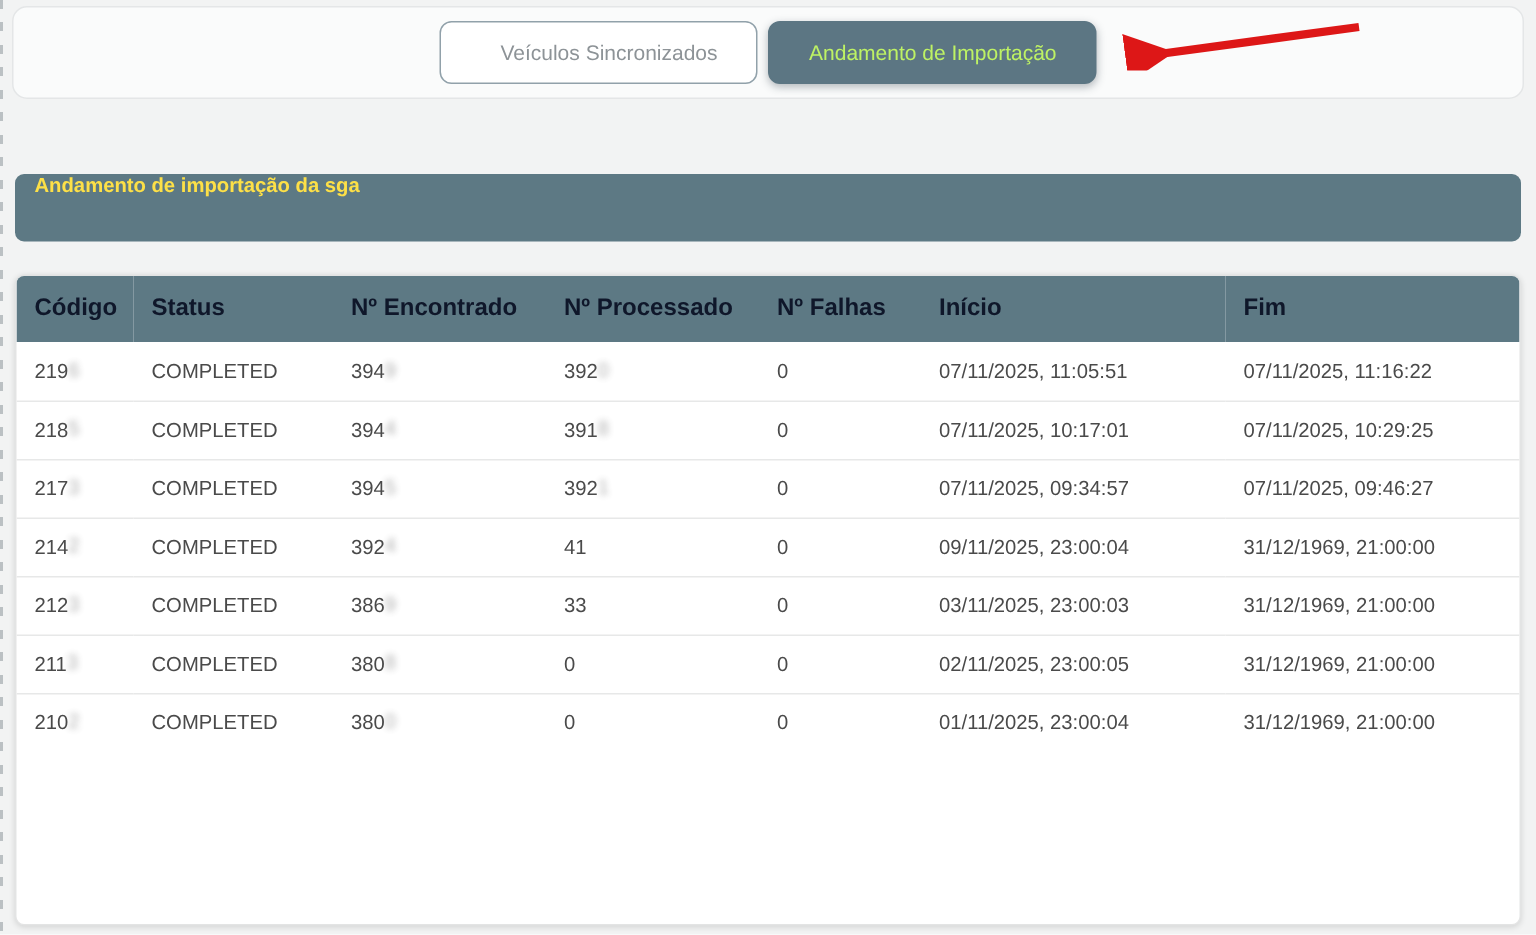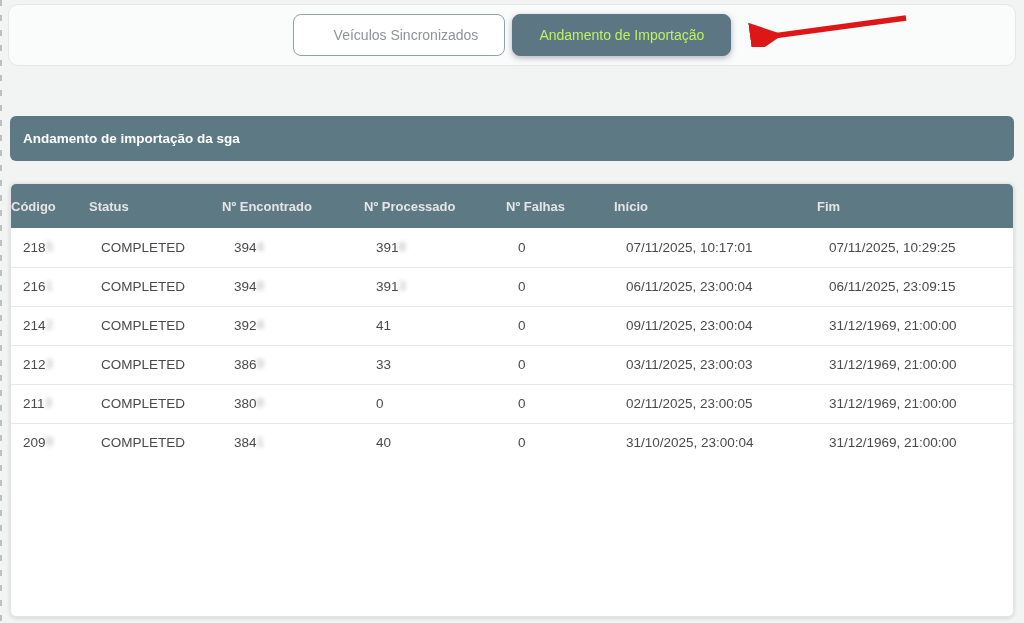--- a/index.html
+++ b/index.html
@@ -48,44 +48,44 @@
     color: #bef264;
     box-shadow: 0 2px 6px rgba(40,55,65,.35);
   }
   .arrow-svg { position: absolute; left: 728px; top: 11px; width: 186px; height: 36px; }
 
   
   .section-title {
     position: absolute; left: 10px; right: 10px; top: 116px; height: 45px;
     background: #5d7984;
     border-radius: 6px;
-    display: flex; align-items: center;
+    display: flex; 
     padding-left: 13px;
-    color: #ffffff;
+    color: #fde047;
     font-size: 13.5px;
     font-weight: bold;
   }
 
   
   .table-card {
     position: absolute; left: 10px; right: 10px; top: 183px; height: 434px;
     background: #ffffff;
     border-radius: 6px;
     overflow: hidden;
     border: 1px solid #e3e4e4;
     box-shadow: 0 1px 4px rgba(0,0,0,.14);
   }
   table { width: 100%; border-collapse: collapse; table-layout: fixed; }
   thead th {
     background: #5d7984;
-    color: #e5e5e5;
+    color: #0f172a;
     height: 44px;
     text-align: left;
-    padding-left: 0;
-    font-size: 13px;
+    padding-left: 12px;
+    font-size: 16px;
     font-weight: bold;
     white-space: nowrap;
   }
   tbody td {
     height: 39px;
     padding-left: 12px;
     font-size: 13.5px;
     color: #4a4a4a;
     white-space: nowrap;
     overflow: hidden;
@@ -143,36 +143,45 @@
           <th>Status</th>
           <th>Nº Encontrado</th>
           <th>Nº Processado</th>
           <th>Nº Falhas</th>
           <th>Início</th>
           <th>Fim</th>
         </tr>
     </thead>
     <tbody>
         <tr>
+          <td><span>219</span><span class="smudge">6</span></td>
+          <td>COMPLETED</td>
+          <td><span>394</span><span class="smudge">9</span></td>
+          <td><span>392</span><span class="smudge">0</span></td>
+          <td>0</td>
+          <td>07/11/2025, 11:05:51</td>
+          <td>07/11/2025, 11:16:22</td>
+        </tr>
+        <tr>
           <td><span>218</span><span class="smudge">5</span></td>
           <td>COMPLETED</td>
           <td><span>394</span><span class="smudge">4</span></td>
           <td><span>391</span><span class="smudge">8</span></td>
           <td>0</td>
           <td>07/11/2025, 10:17:01</td>
           <td>07/11/2025, 10:29:25</td>
         </tr>
         <tr>
-          <td><span>216</span><span class="smudge">1</span></td>
-          <td>COMPLETED</td>
-          <td><span>394</span><span class="smudge">8</span></td>
-          <td><span>391</span><span class="smudge">3</span></td>
-          <td>0</td>
-          <td>06/11/2025, 23:00:04</td>
-          <td>06/11/2025, 23:09:15</td>
+          <td><span>217</span><span class="smudge">3</span></td>
+          <td>COMPLETED</td>
+          <td><span>394</span><span class="smudge">5</span></td>
+          <td><span>392</span><span class="smudge">1</span></td>
+          <td>0</td>
+          <td>07/11/2025, 09:34:57</td>
+          <td>07/11/2025, 09:46:27</td>
         </tr>
         <tr>
           <td><span>214</span><span class="smudge">2</span></td>
           <td>COMPLETED</td>
           <td><span>392</span><span class="smudge">4</span></td>
           <td>41</td>
           <td>0</td>
           <td>09/11/2025, 23:00:04</td>
           <td>31/12/1969, 21:00:00</td>
         </tr>
@@ -188,23 +197,23 @@
         <tr>
           <td><span>211</span><span class="smudge">3</span></td>
           <td>COMPLETED</td>
           <td><span>380</span><span class="smudge">8</span></td>
           <td>0</td>
           <td>0</td>
           <td>02/11/2025, 23:00:05</td>
           <td>31/12/1969, 21:00:00</td>
         </tr>
         <tr>
-          <td><span>209</span><span class="smudge">9</span></td>
-          <td>COMPLETED</td>
-          <td><span>384</span><span class="smudge">1</span></td>
-          <td>40</td>
-          <td>0</td>
-          <td>31/10/2025, 23:00:04</td>
+          <td><span>210</span><span class="smudge">2</span></td>
+          <td>COMPLETED</td>
+          <td><span>380</span><span class="smudge">0</span></td>
+          <td>0</td>
+          <td>0</td>
+          <td>01/11/2025, 23:00:04</td>
           <td>31/12/1969, 21:00:00</td>
         </tr>
       </tbody>
   </table>
 </div>
 
 </body></html>

